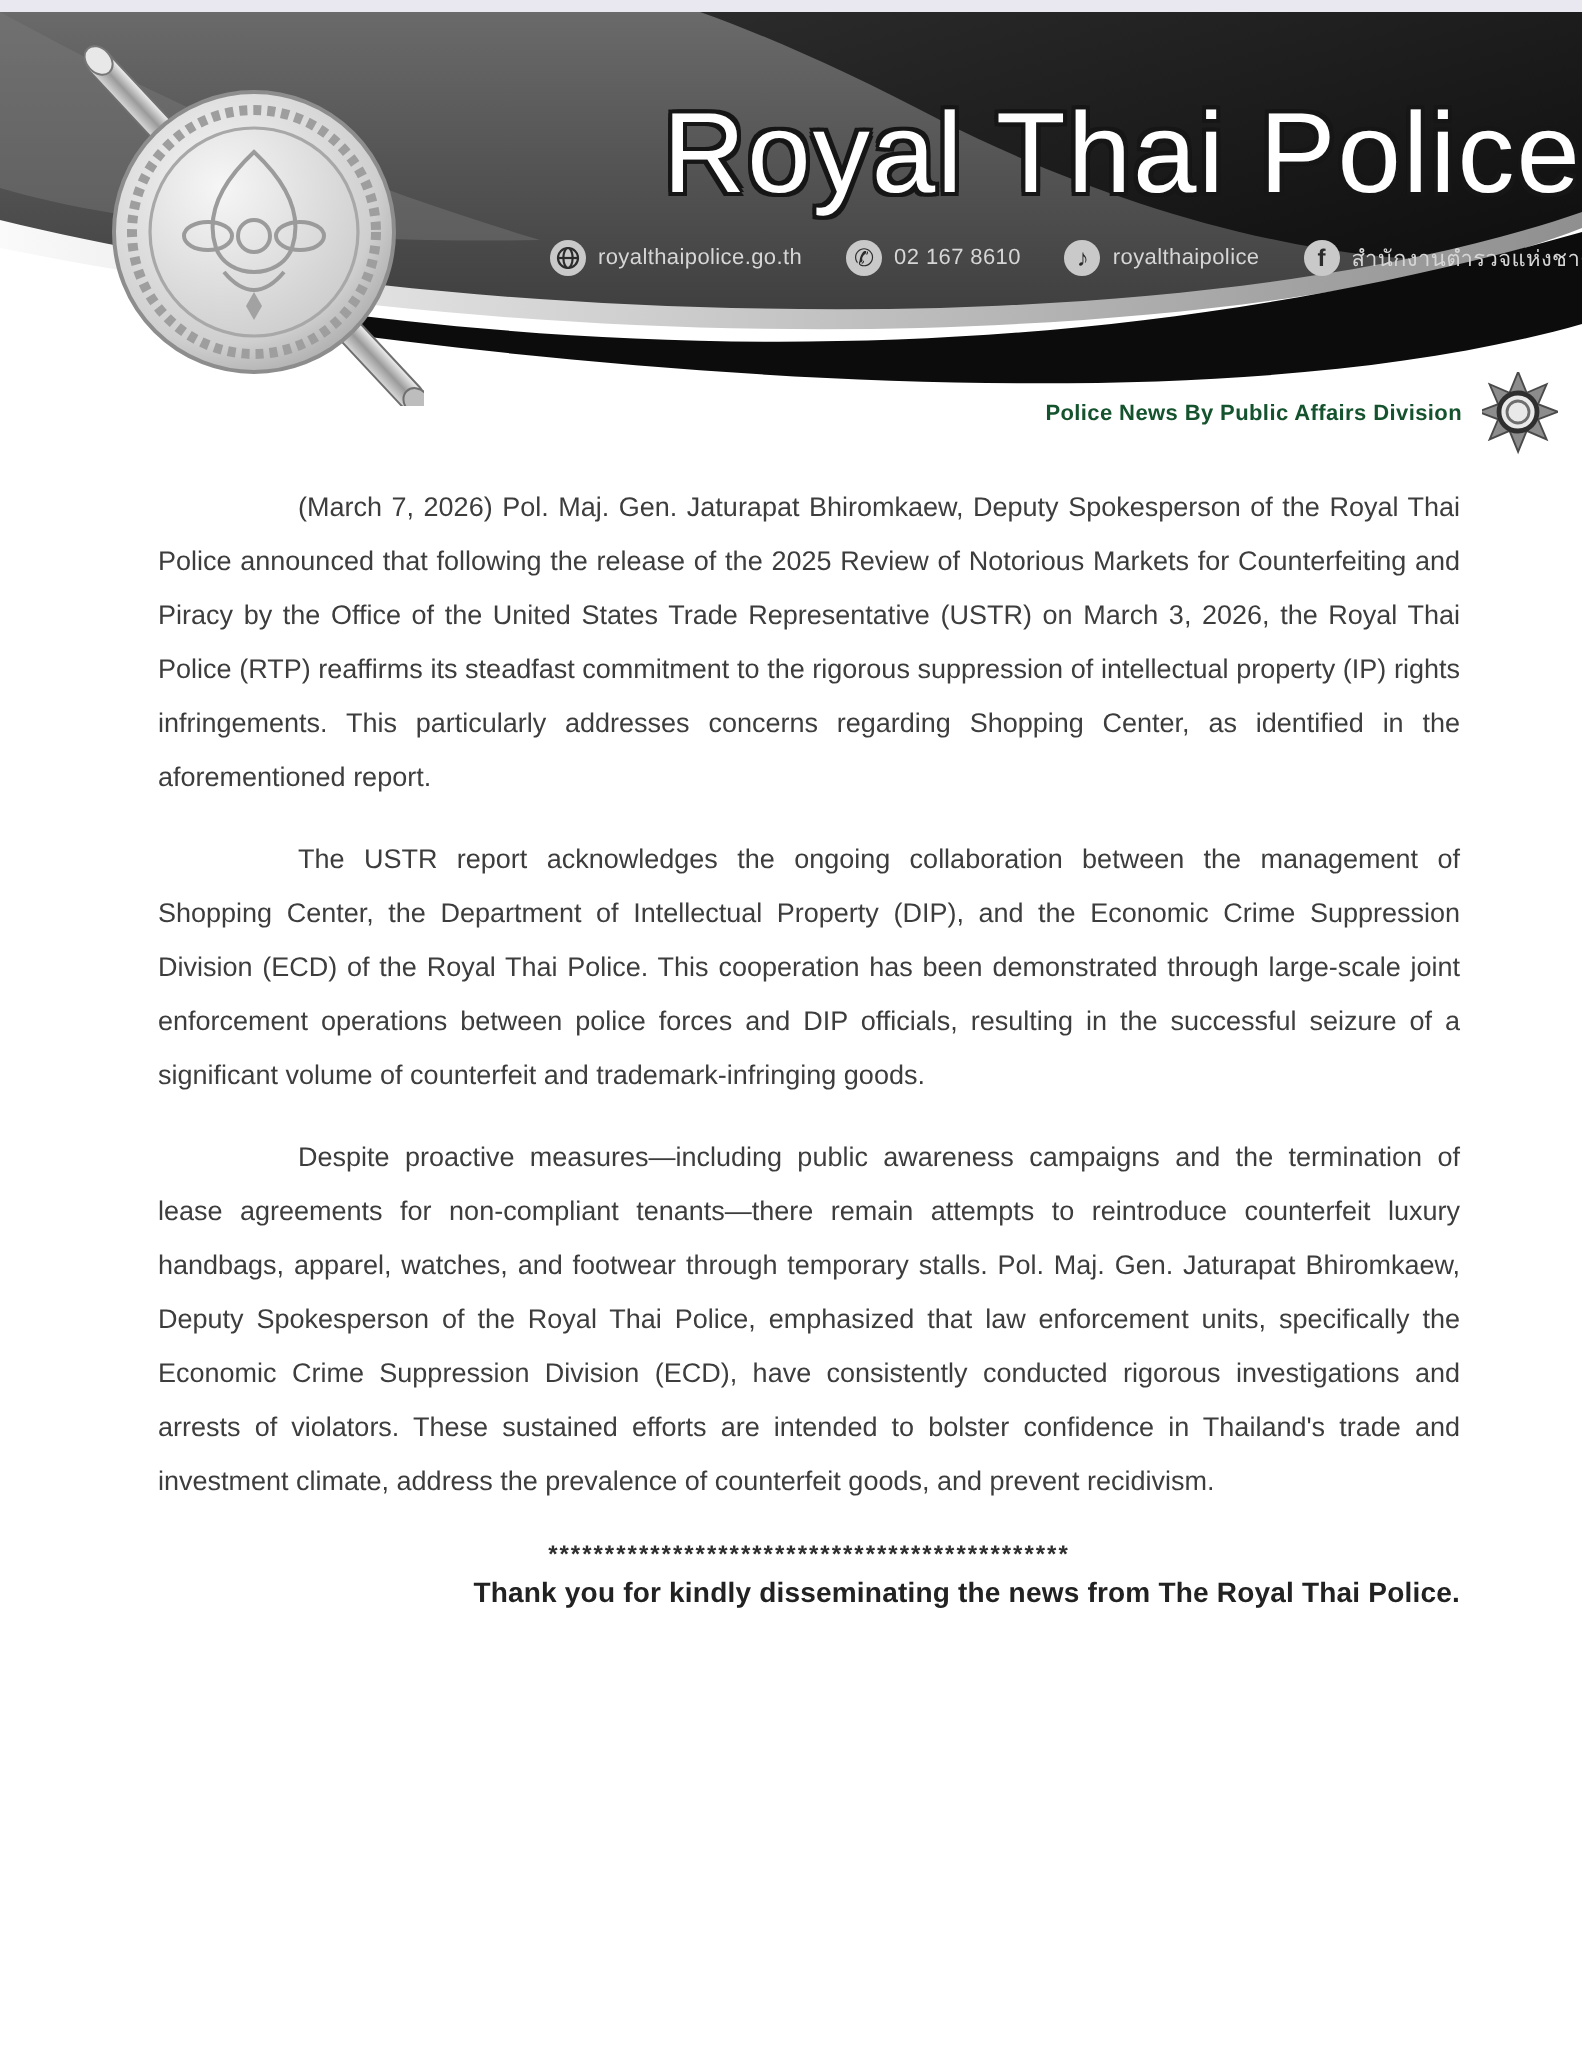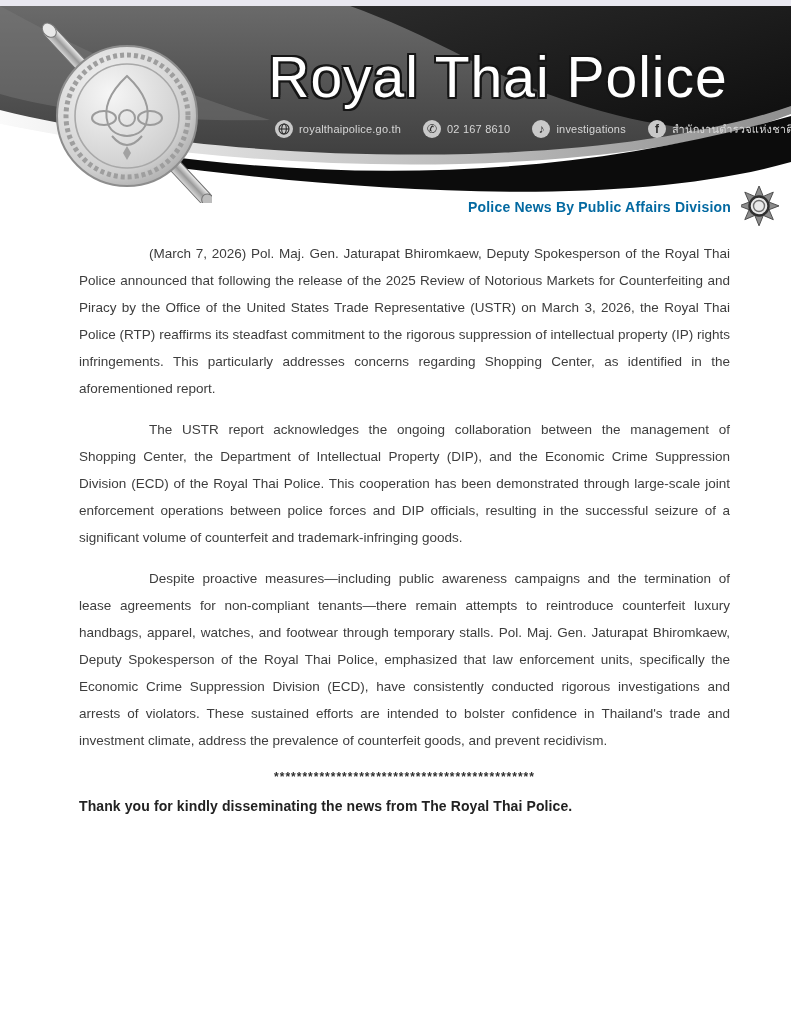--- a/index.html
+++ b/index.html
@@ -13,21 +13,21 @@
     font-family:"Liberation Sans","DejaVu Sans",sans-serif;
   }
   .top-strip{
     position:absolute; top:0; left:0; width:791px; height:6px;
     background:#e9e8f0;
   }
   
   .banner-waves{ position:absolute; top:0; left:0; width:791px; height:200px; }
   .brand-title{
     position:absolute; top:44px; left:205px; width:586px;
-    text-align:center;
+    text-align:right;
     font-size:57px; font-weight:400; letter-spacing:1px;
     color:#ffffff;
     text-shadow:
       -2px -2px 0 #161616, 2px -2px 0 #161616,
       -2px 2px 0 #161616, 2px 2px 0 #161616,
       -2px 0 0 #161616, 2px 0 0 #161616,
       0 -2px 0 #161616, 0 2px 0 #161616;
     white-space:nowrap;
   }
   .contact-row{
@@ -46,21 +46,21 @@
   .cicon svg{ display:block; }
   .clabel{ color:#d6d6d6; font-size:11px; letter-spacing:.2px; }
   
   .emblem{ position:absolute; top:18px; left:42px; width:170px; height:185px; }
   
   .tagline-row{
     position:absolute; top:186px; right:12px;
     display:flex; align-items:center; gap:10px;
   }
   .tagline{
-    font-size:14px; font-weight:600; color:#0369a1; letter-spacing:.2px;
+    font-size:11px; font-weight:600; color:#14532d; letter-spacing:.2px;
   }
   .badge{ width:38px; height:42px; }
   
   .doc{ position:absolute; top:240px; left:0; width:791px; }
   .doc-title{
     text-align:center;
     font-size:15.5px; font-weight:700; color:#1a1a1a;
     letter-spacing:-.1px;
     margin:0 40px 26px 40px;
   }
@@ -68,22 +68,22 @@
   .doc-body p{
     font-size:13.5px; line-height:27px; color:#3d3d3d;
     text-align:justify; text-indent:70px;
     margin-bottom:14px;
   }
   .separator{
     text-align:center; font-size:12px; font-weight:700; color:#2e2e2e;
     letter-spacing:1px; margin-top:16px;
   }
   .closing{
-    text-align:left; font-size:14px; font-weight:700; color:#222222;
-    margin-top:14px; letter-spacing:.1px;
+    text-align:right; font-size:14px; font-weight:700; color:#222222;
+    margin-top:4px; letter-spacing:.1px;
   }
 </style>
 </head>
 <body>
 
 <div class="page">
 
   <div class="top-strip"></div>
 
   <svg class="banner-waves" viewBox="0 0 791 200" preserveAspectRatio="none">
@@ -158,21 +158,21 @@
         </svg>
       </span>
       <span class="clabel">royalthaipolice.go.th</span>
     </div>
     <div class="contact">
       <span class="cicon">✆</span>
       <span class="clabel">02 167 8610</span>
     </div>
     <div class="contact">
       <span class="cicon">♪</span>
-      <span class="clabel">investigations</span>
+      <span class="clabel">royalthaipolice</span>
     </div>
     <div class="contact">
       <span class="cicon">f</span>
       <span class="clabel">สำนักงานตำรวจแห่งชาติ</span>
     </div>
   </div>
 
   <div class="tagline-row">
     <span class="tagline">Police News By Public Affairs Division</span>
     <svg class="badge" viewBox="0 0 38 42">

